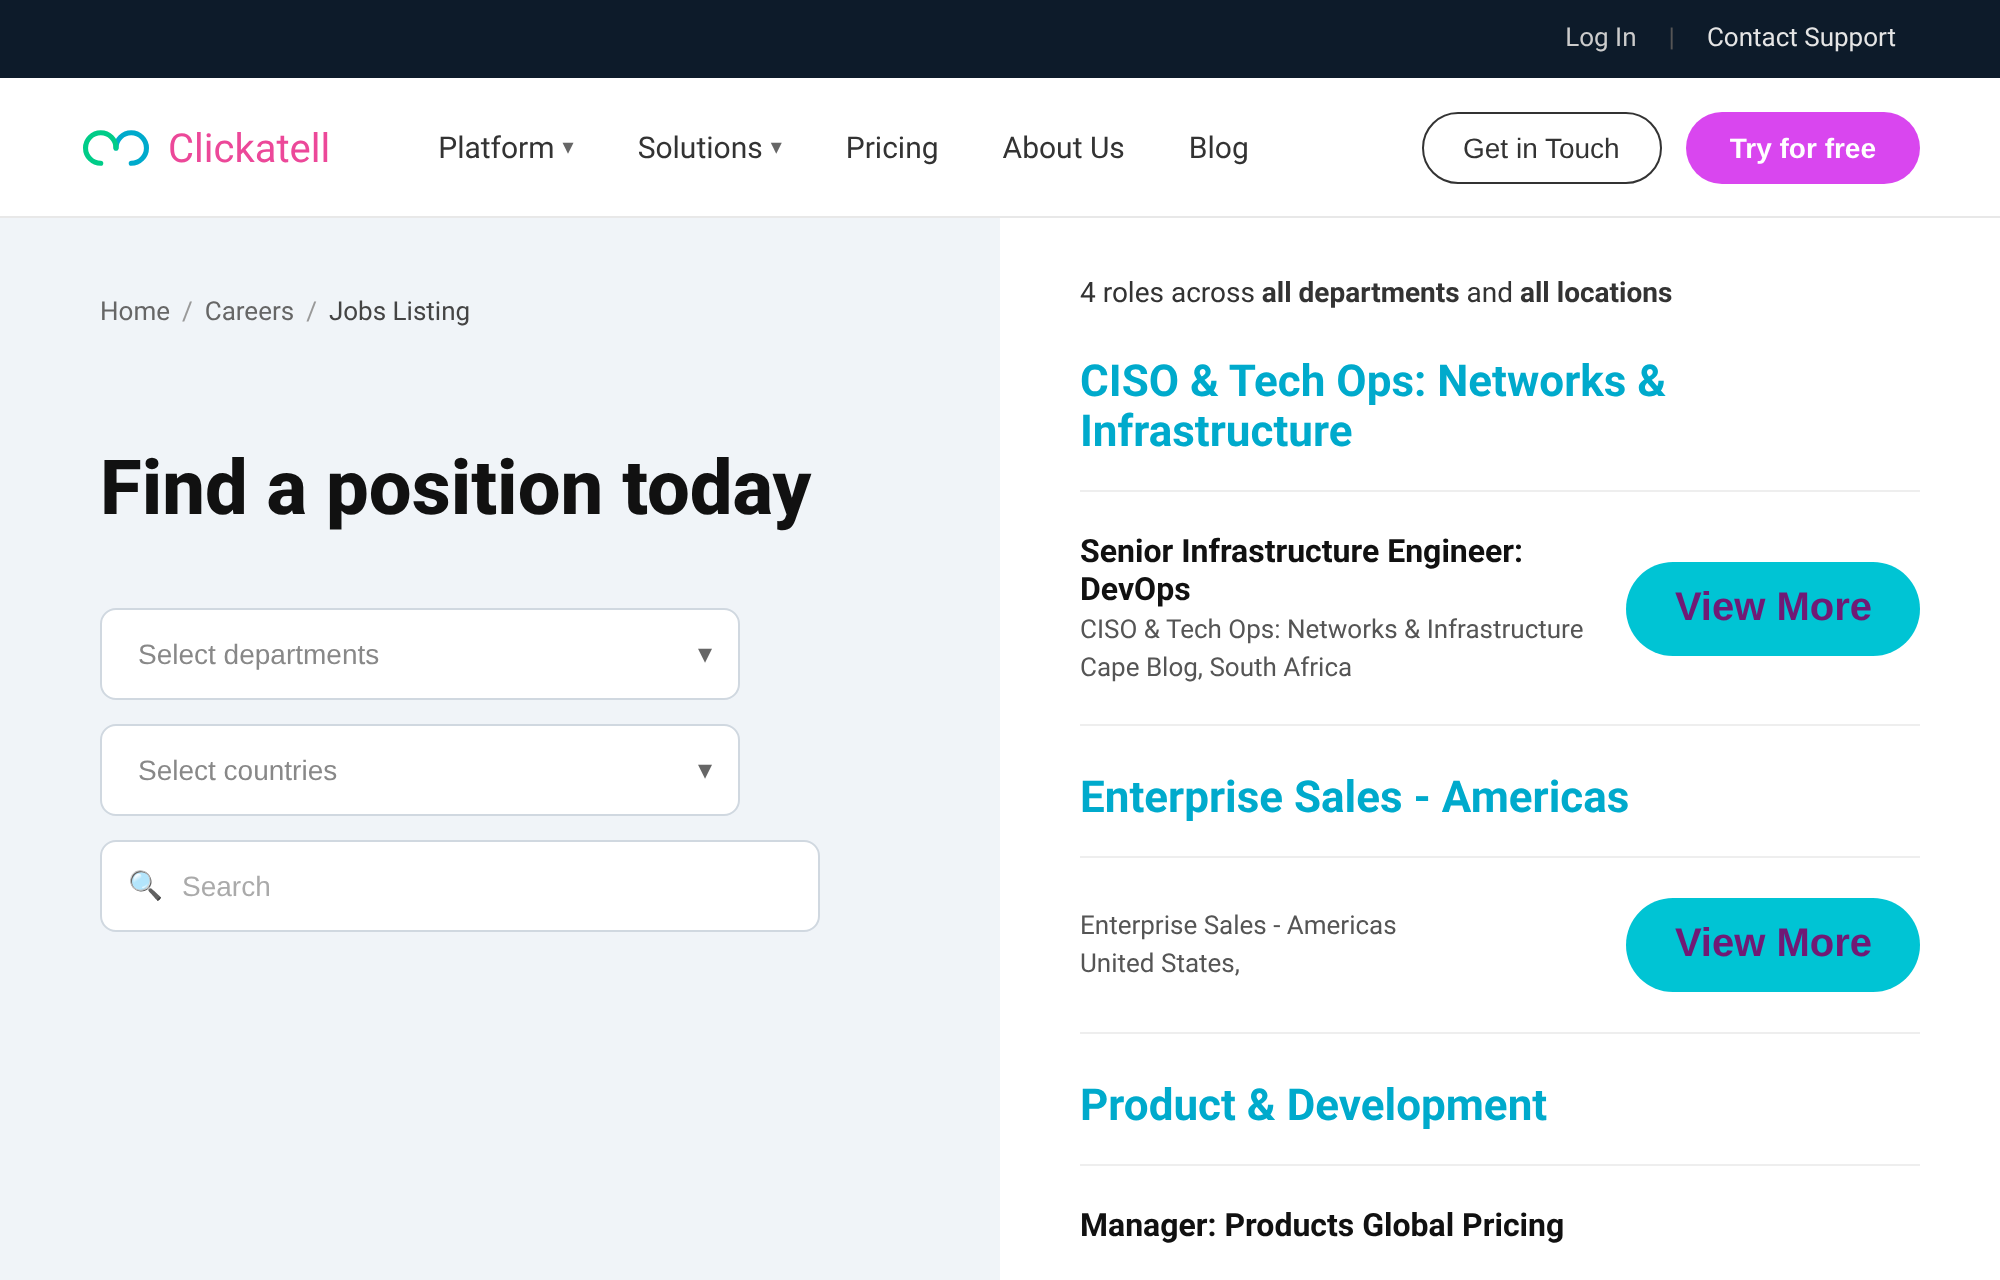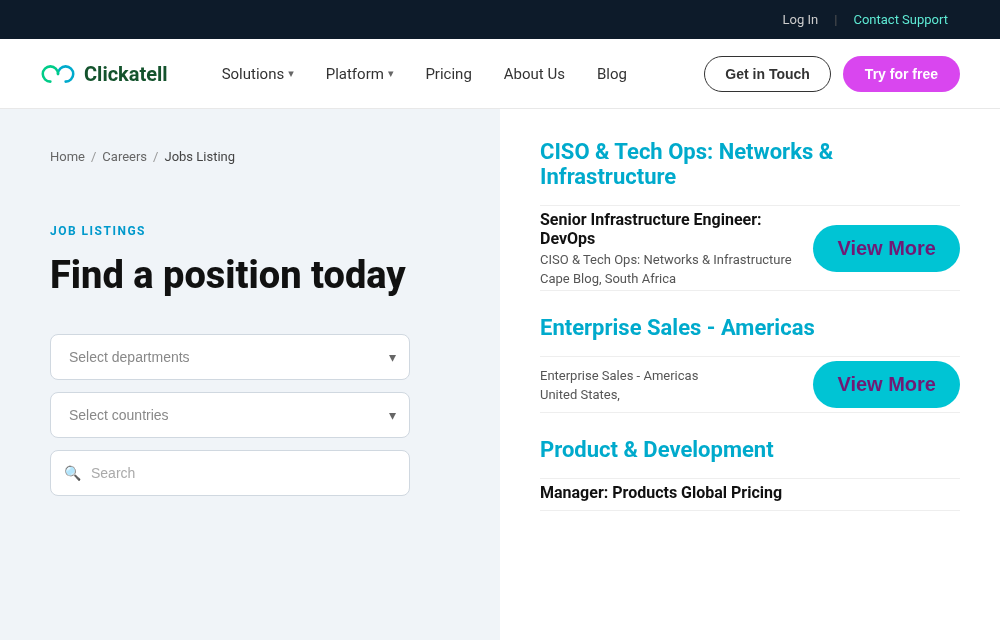--- a/index.html
+++ b/index.html
@@ -19,21 +19,21 @@
     .top-bar-login {
       color: #ccc;
       cursor: pointer;
       padding: 4px 12px;
     }
     .top-bar-divider {
       color: #555;
       padding: 0 4px;
     }
     .top-bar-support {
-      color: #5eead4;
+      color: #e5e5e5;
       cursor: pointer;
       padding: 4px 12px;
       text-align: center;
     }
 
     
     .navbar {
       background: #fff;
       display: flex;
       align-items: center;
@@ -49,22 +49,22 @@
       gap: 8px;
       margin-right: 40px;
       text-decoration: none;
     }
     .logo-icon {
       width: 36px;
       height: 22px;
     }
     .logo-text {
       font-size: 20px;
-      font-weight: 700;
-      color: #14532d;
+      font-weight: 400;
+      color: #ec4899;
     }
     .nav-links {
       display: flex;
       align-items: center;
       gap: 4px;
       flex: 1;
     }
     .nav-link {
       color: #333;
       font-size: 15px;
@@ -86,21 +86,21 @@
       gap: 12px;
     }
     .btn-get-in-touch {
       border: 1.5px solid #333;
       background: transparent;
       color: #333;
       padding: 9px 20px;
       border-radius: 50px;
       font-size: 14px;
       cursor: pointer;
-      font-weight: 700;
+      font-weight: 400;
     }
     .btn-try-free {
       background: #d946ef;
       color: #fff;
       border: none;
       padding: 10px 22px;
       border-radius: 50px;
       font-size: 14px;
       cursor: pointer;
       font-weight: 600;
@@ -147,21 +147,21 @@
       margin-bottom: 36px;
     }
 
     .filter-group {
       display: flex;
       flex-direction: column;
       gap: 12px;
     }
     .select-wrapper {
       position: relative;
-      width: 360px;
+      width: 320px;
     }
     .select-input {
       width: 100%;
       padding: 14px 18px;
       border: 1.5px solid #d0d8e0;
       border-radius: 8px;
       font-size: 14px;
       color: #888;
       background: #fff;
       appearance: none;
@@ -223,21 +223,21 @@
       font-size: 22px;
       font-weight: 700;
       color: #00aacc;
       margin-bottom: 16px;
     }
 
     .job-card {
       display: flex;
       align-items: center;
       justify-content: space-between;
-      padding: 4px 0;
+      padding: 20px 0;
       border-top: 1px solid #eee;
     }
     .job-card:last-child {
       border-bottom: 1px solid #eee;
     }
     .job-info { flex: 1; }
     .job-title {
       font-size: 16px;
       font-weight: 700;
       color: #111;
@@ -276,22 +276,22 @@
 
 <nav class="navbar">
   <a class="logo" href="#">
     <svg class="logo-icon" viewBox="0 0 40 26" fill="none" xmlns="http://www.w3.org/2000/svg">
       <path d="M20 13C20 8.03 24.03 4 29 4C33.97 4 38 8.03 38 13C38 17.97 33.97 22 29 22" stroke="#00aacc" stroke-width="3" stroke-linecap="round" fill="none"></path>
       <path d="M20 13C20 8.03 15.97 4 11 4C6.03 4 2 8.03 2 13C2 17.97 6.03 22 11 22" stroke="#00cc88" stroke-width="3" stroke-linecap="round" fill="none"></path>
     </svg>
     <span class="logo-text">Clickatell</span>
   </a>
   <div class="nav-links">
+    <span class="nav-link has-chevron">Platform</span>
     <span class="nav-link has-chevron">Solutions</span>
-    <span class="nav-link has-chevron">Platform</span>
     <span class="nav-link">Pricing</span>
     <span class="nav-link">About Us</span>
     <span class="nav-link">Blog</span>
   </div>
   <div class="nav-actions">
     <button class="btn-get-in-touch">Get in Touch</button>
     <button class="btn-try-free">Try for free</button>
   </div>
 </nav>
 
@@ -299,21 +299,20 @@
 
   <div class="left-panel">
     <div class="breadcrumb">
       <a>Home</a>
       <span class="breadcrumb-sep">/</span>
       <a>Careers</a>
       <span class="breadcrumb-sep">/</span>
       <span class="current">Jobs Listing</span>
     </div>
 
-    <div class="section-label">JOB LISTINGS</div>
     <h1 class="page-title">Find a position today</h1>
 
     <div class="filter-group">
       <div class="select-wrapper">
         <select class="select-input">
           <option value="">Select departments</option>
         </select>
         <span class="select-chevron">▾</span>
       </div>
 
@@ -325,20 +324,23 @@
       </div>
 
       <div class="search-wrapper">
         <span class="search-icon-wrap">🔍</span>
         <input type="text" class="search-input" placeholder="Search" style="">
       </div>
     </div>
   </div>
 
   <div class="right-panel">
+    <div class="results-summary">
+      <span>4 roles across </span><strong>all departments</strong><span> and </span><strong>all locations</strong>
+    </div>
 
     <div class="dept-section">
       <div class="dept-title">CISO &amp; Tech Ops: Networks &amp; Infrastructure</div>
       <div class="job-card">
         <div class="job-info">
           <div class="job-title">Senior Infrastructure Engineer: DevOps</div>
           <div class="job-dept">CISO &amp; Tech Ops: Networks &amp; Infrastructure</div>
           <div class="job-location">Cape Blog, South Africa</div>
         </div>
         <button class="btn-view-more">View More</button>

